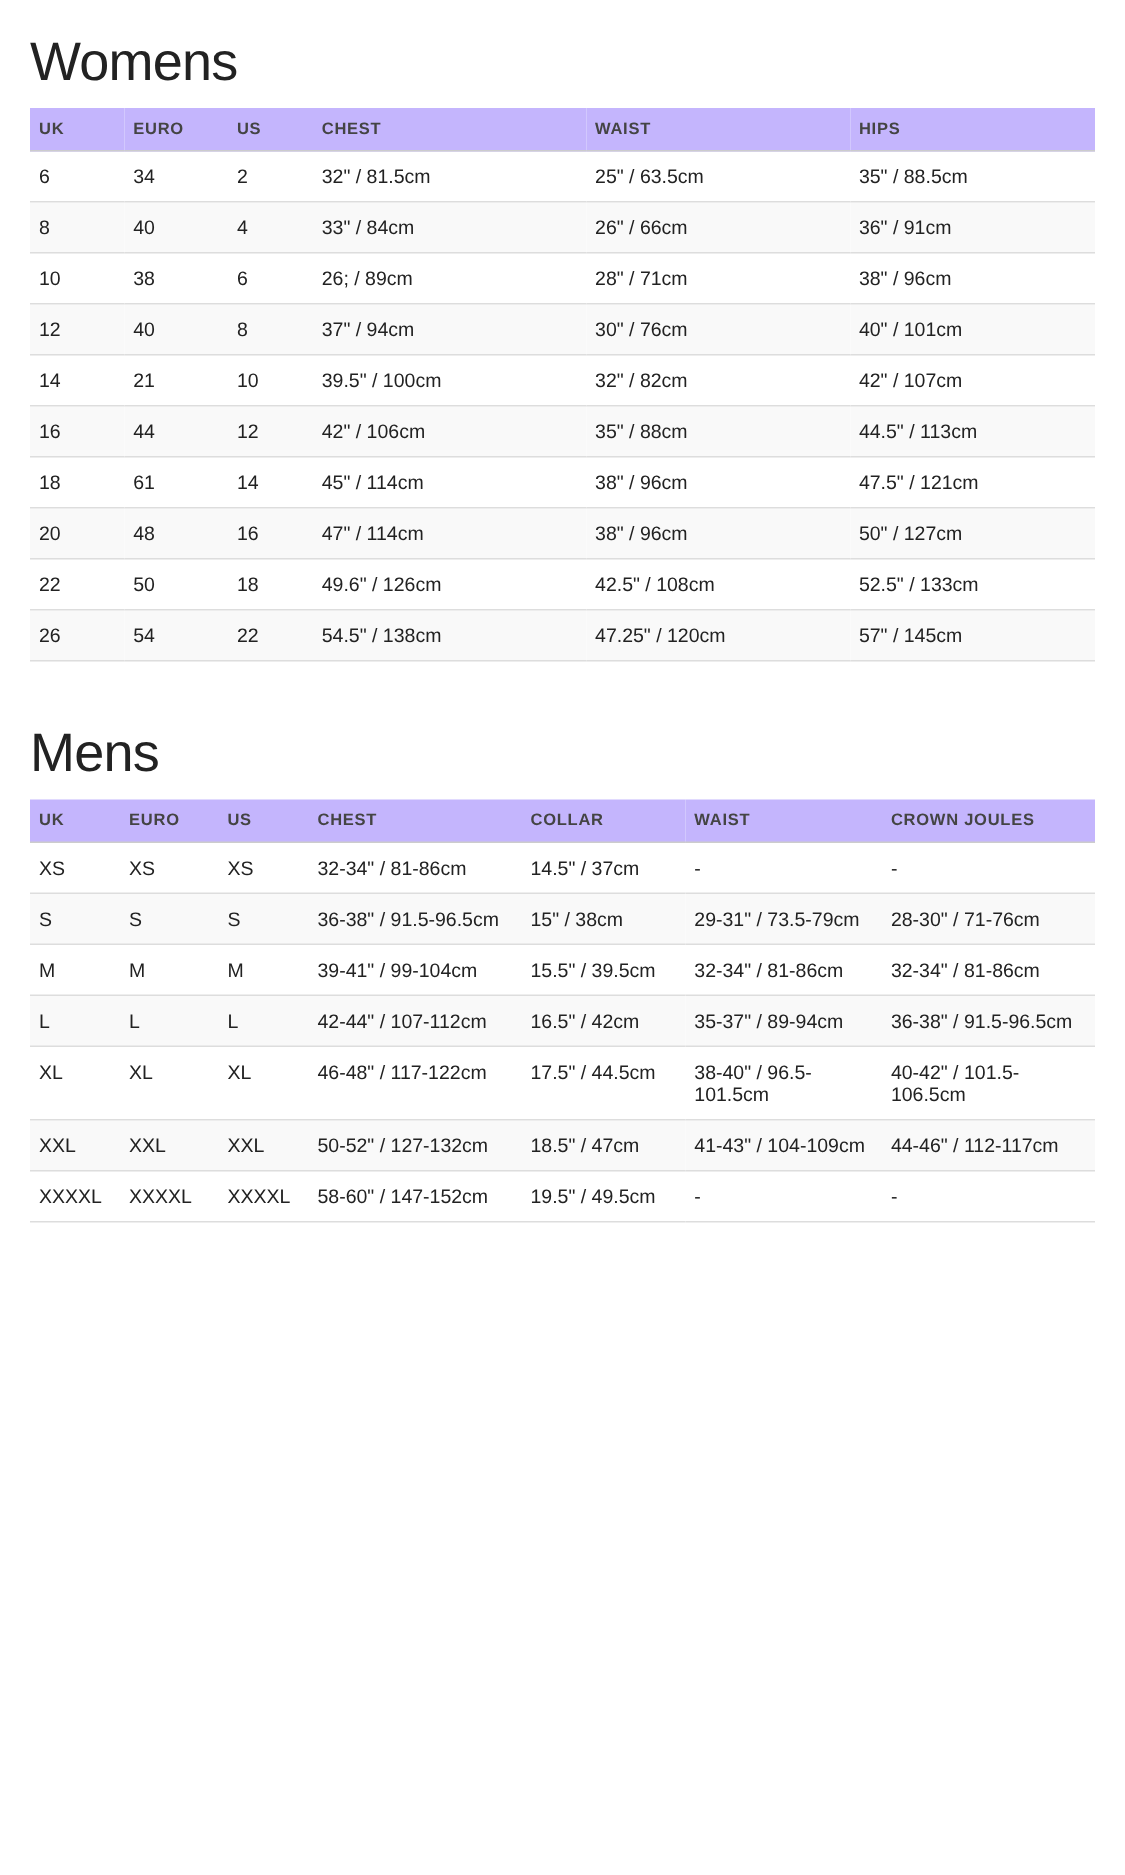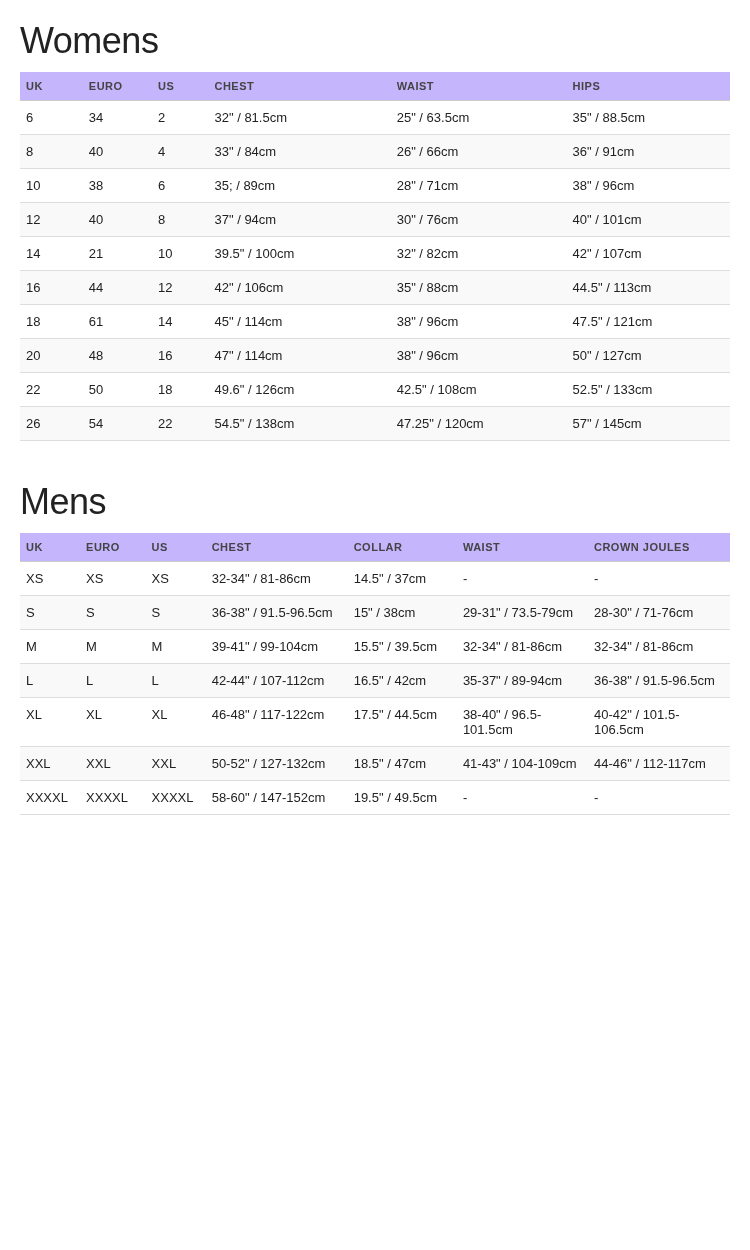--- a/index.html
+++ b/index.html
@@ -104,21 +104,21 @@
         <td>40</td>
         <td>4</td>
         <td>33" / 84cm</td>
         <td>26" / 66cm</td>
         <td>36" / 91cm</td>
       </tr>
       <tr>
         <td>10</td>
         <td>38</td>
         <td>6</td>
-        <td>35; / 89cm</td>
+        <td>26; / 89cm</td>
         <td>28" / 71cm</td>
         <td>38" / 96cm</td>
       </tr>
       <tr>
         <td>12</td>
         <td>40</td>
         <td>8</td>
         <td>37" / 94cm</td>
         <td>30" / 76cm</td>
         <td>40" / 101cm</td>

